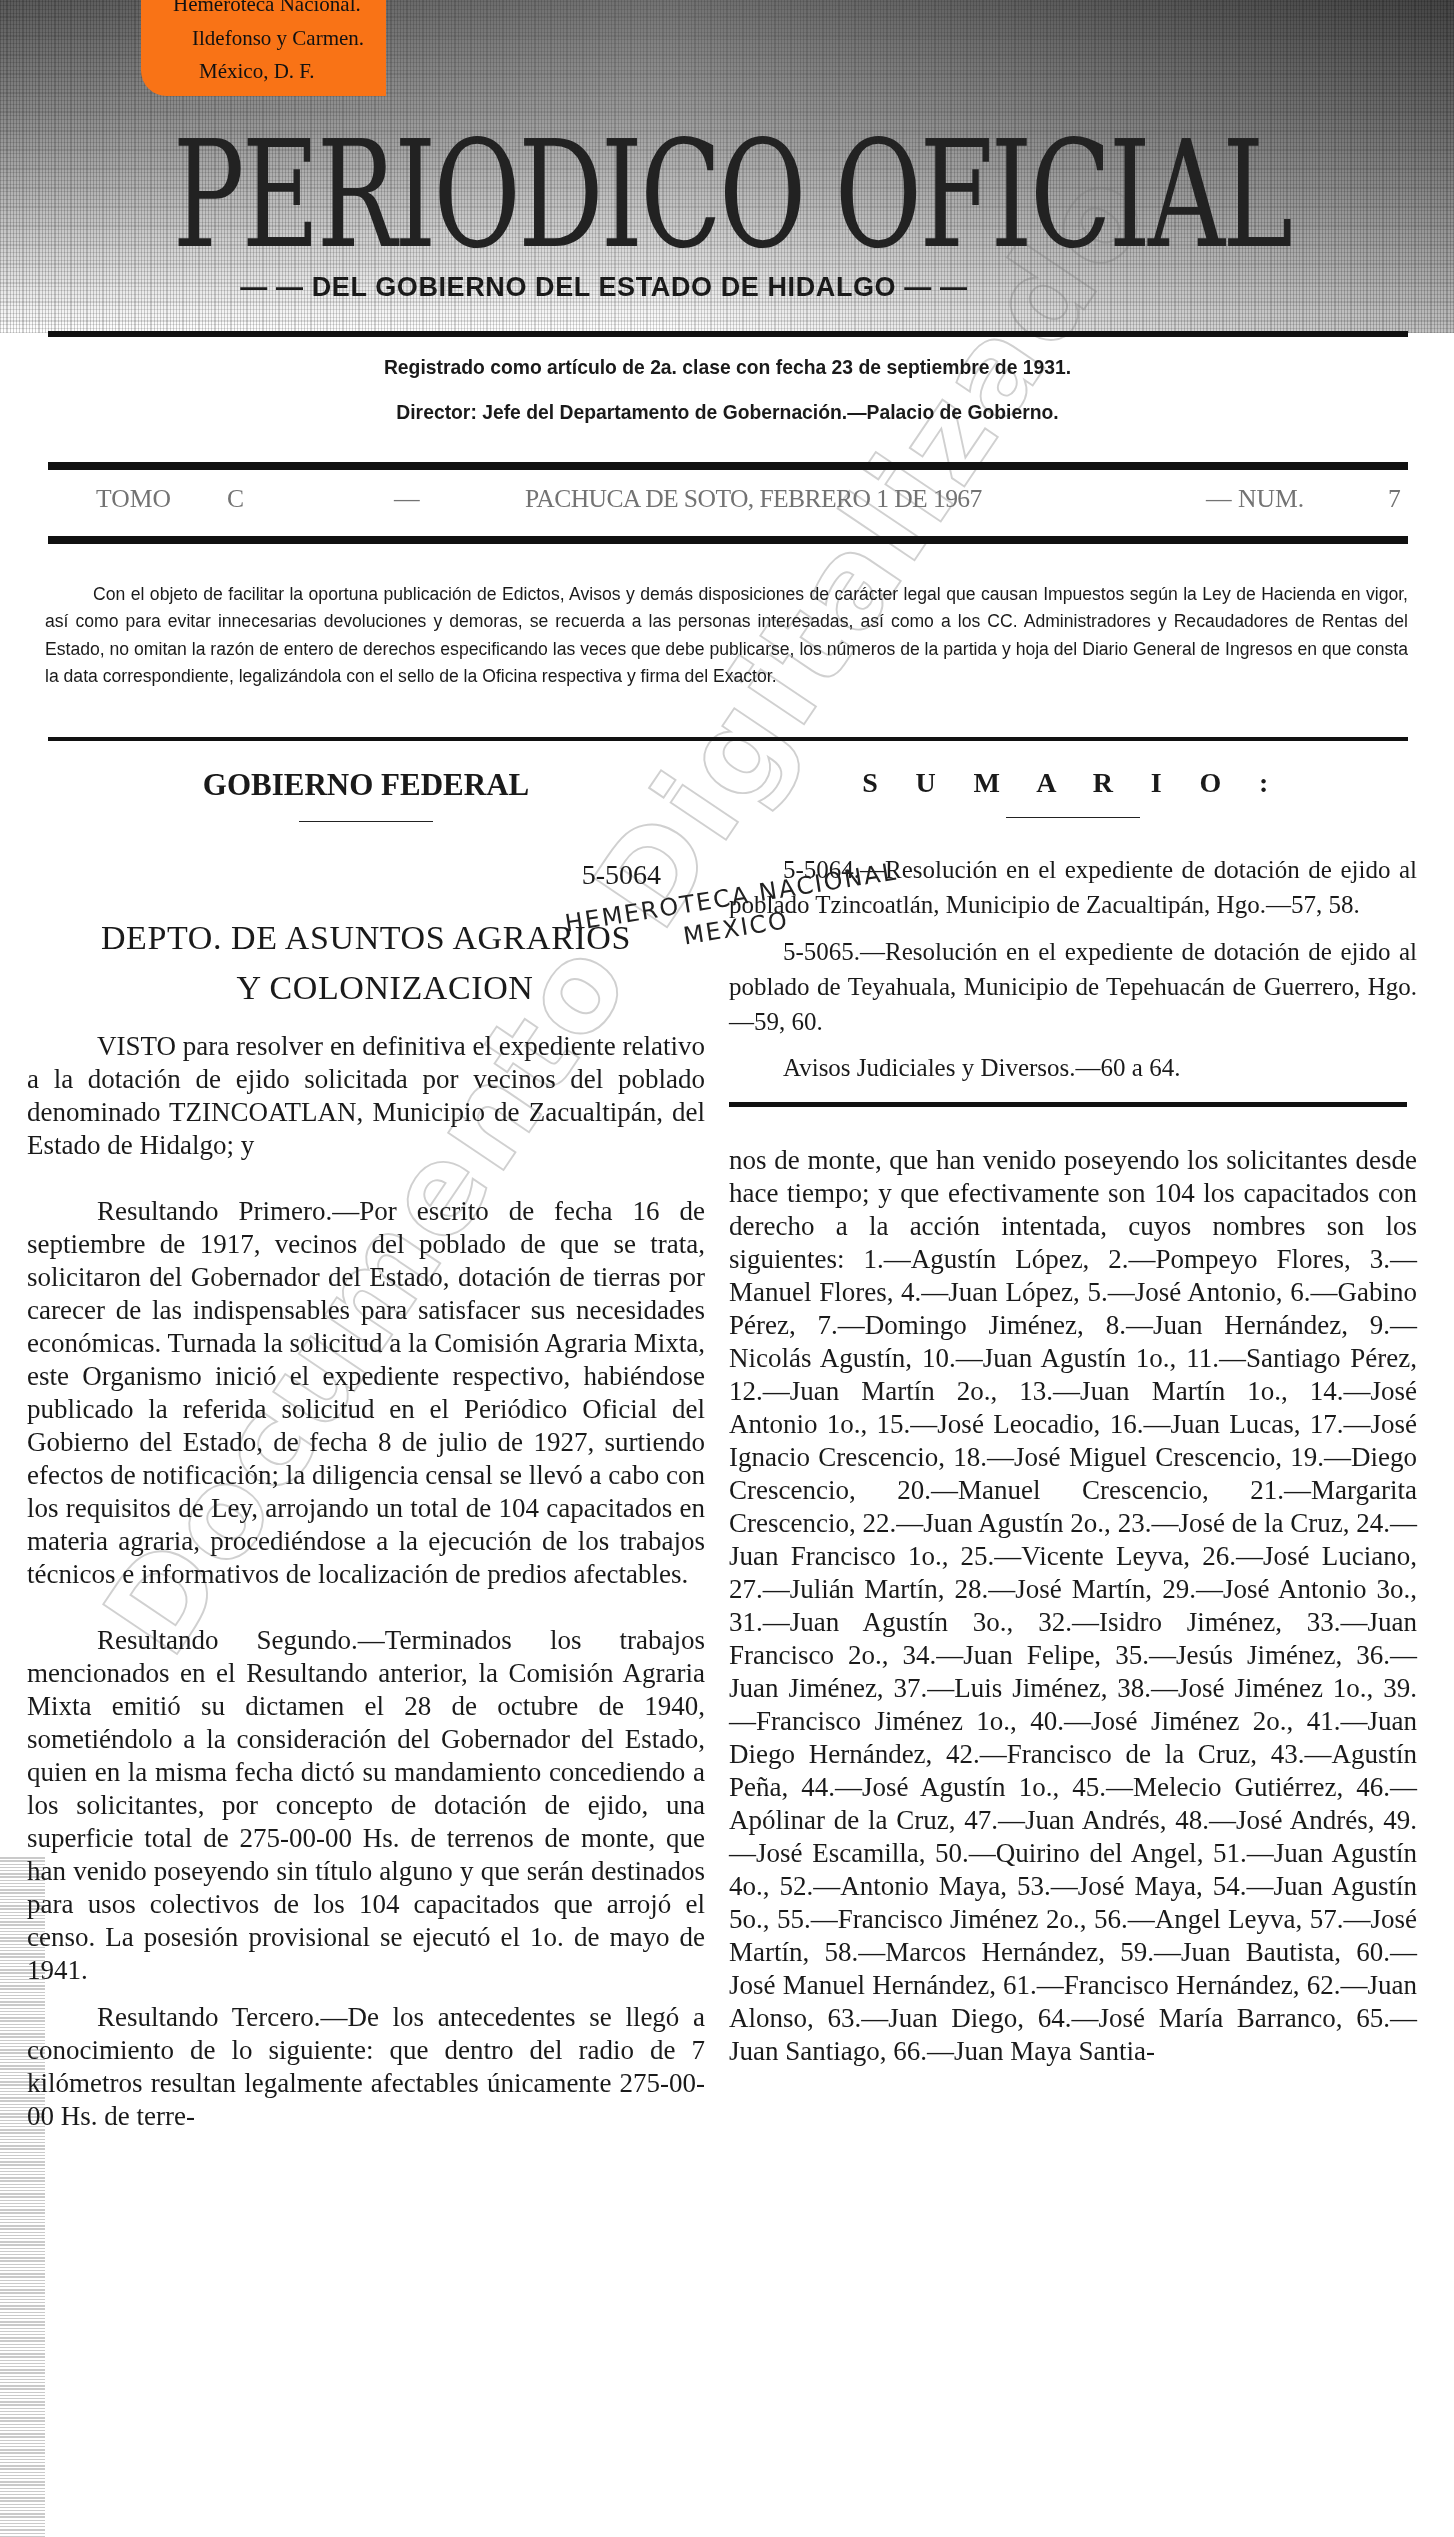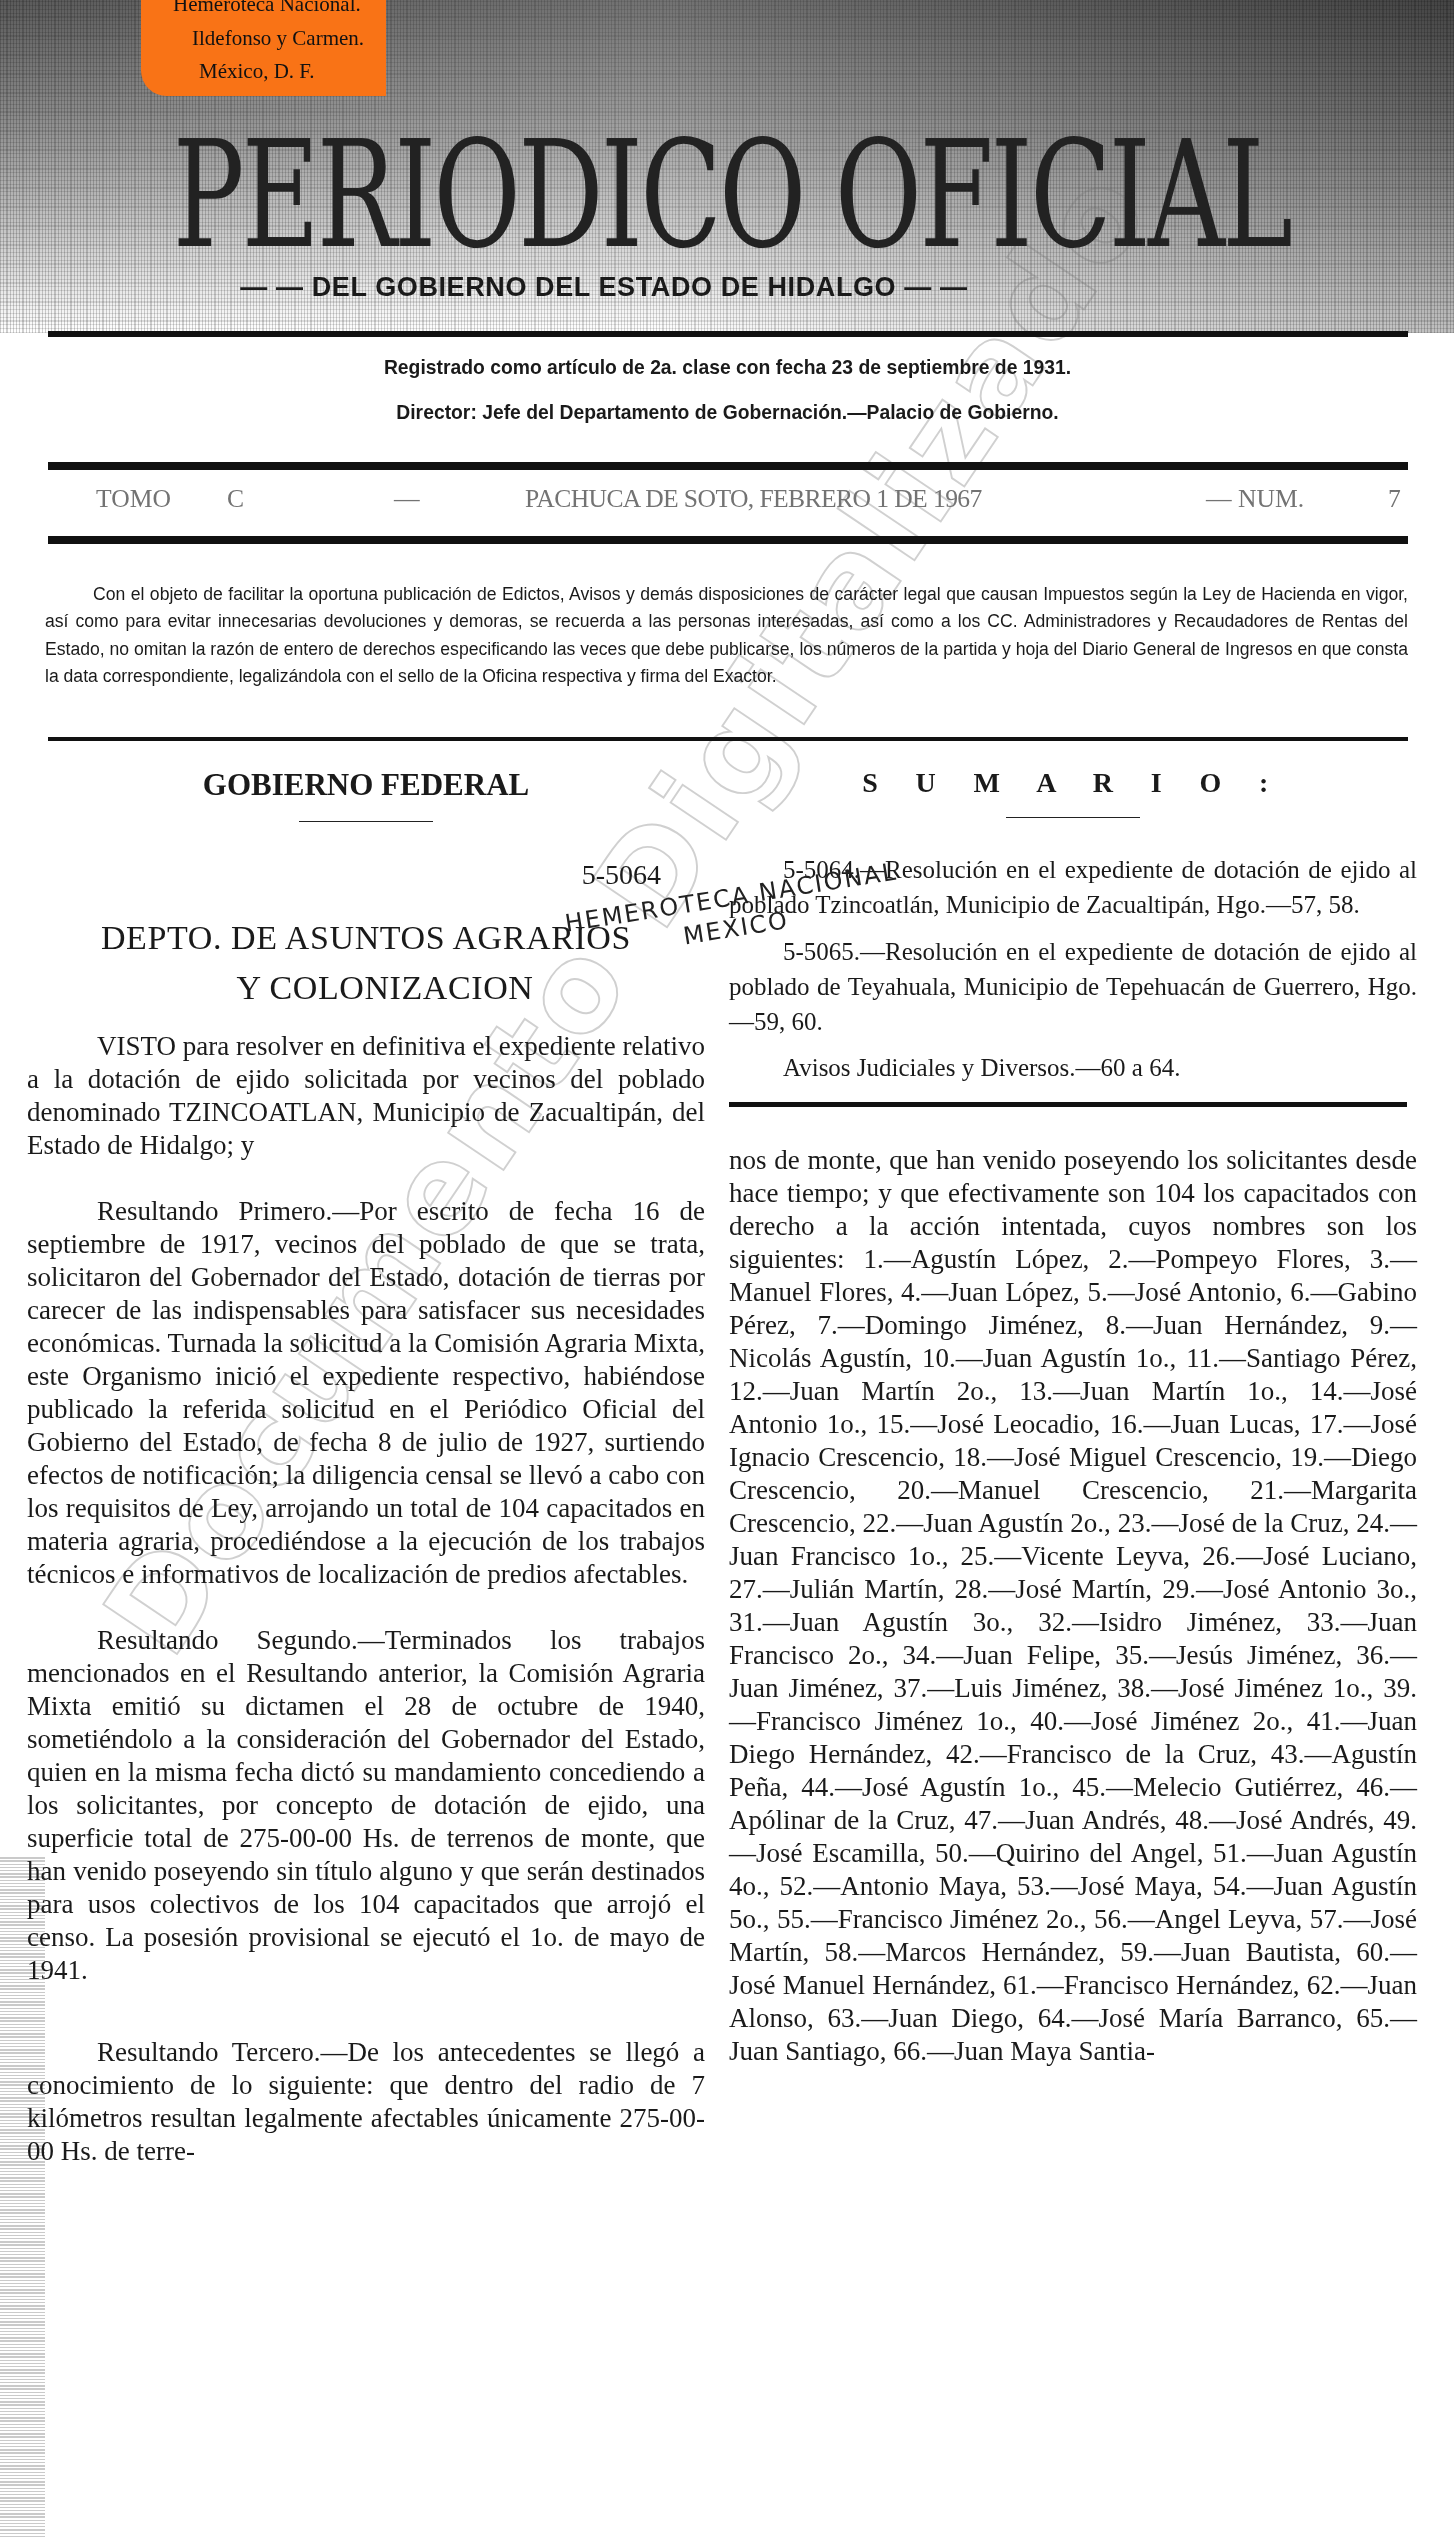--- a/index.html
+++ b/index.html
@@ -146,21 +146,21 @@
   <div class="section-title">GOBIERNO FEDERAL</div>
   <div class="short-rule"></div>
   <div class="ref-num">5-5064</div>
   <div class="depto">
     <div>DEPTO. DE ASUNTOS AGRARIOS</div>
     <div style="padding-left:38px;">Y COLONIZACION</div>
   </div>
   <p class="body-text indent" style="margin-top:16.6px;">VISTO para resolver en definitiva el expediente relativo a la dotación de ejido solicitada por vecinos del poblado denominado TZINCOATLAN, Municipio de Zacualtipán, del Estado de Hidalgo; y</p>
   <p class="body-text indent" style="margin-top:33px;">Resultando Primero.—Por escrito de fecha 16 de septiembre de 1917, vecinos del poblado de que se trata, solicitaron del Gobernador del Estado, dotación de tierras por carecer de las indispensables para satisfacer sus necesidades económicas. Turnada la solicitud a la Comisión Agraria Mixta, este Organismo inició el expediente respectivo, habiéndose publicado la referida solicitud en el Periódico Oficial del Gobierno del Estado, de fecha 8 de julio de 1927, surtiendo efectos de notificación; la diligencia censal se llevó a cabo con los requisitos de Ley, arrojando un total de 104 capacitados en materia agraria, procediéndose a la ejecución de los trabajos técnicos e informativos de localización de predios afectables.</p>
   <p class="body-text indent" style="margin-top:33px;">Resultando Segundo.—Terminados los trabajos mencionados en el Resultando anterior, la Comisión Agraria Mixta emitió su dictamen el 28 de octubre de 1940, sometiéndolo a la consideración del Gobernador del Estado, quien en la misma fecha dictó su mandamiento concediendo a los solicitantes, por concepto de dotación de ejido, una superficie total de 275-00-00 Hs. de terrenos de monte, que han venido poseyendo sin título alguno y que serán destinados para usos colectivos de los 104 capacitados que arrojó el censo. La posesión provisional se ejecutó el 1o. de mayo de 1941.</p>
-  <p class="body-text indent" style="margin-top:49px;font-family:Liberation Serif, serif;">Resultando Tercero.—De los antecedentes se llegó a conocimiento de lo siguiente: que dentro del radio de 7 kilómetros resultan legalmente afectables únicamente 275-00-00 Hs. de terre-</p>
+  <p class="body-text indent" style="margin-top:14px;font-family:Liberation Serif, serif;">Resultando Tercero.—De los antecedentes se llegó a conocimiento de lo siguiente: que dentro del radio de 7 kilómetros resultan legalmente afectables únicamente 275-00-00 Hs. de terre-</p>
 </div>
 
 <div class="col-right">
   <div class="section-title sumario-title">S U M A R I O :</div>
   <div class="short-rule"></div>
   <div style="margin-top:34px;">
     <p class="sumario-entry">5-5064.—Resolución en el expediente de dotación de ejido al poblado Tzincoatlán, Municipio de Zacualtipán, Hgo.—57, 58.</p>
     <p class="sumario-entry">5-5065.—Resolución en el expediente de dotación de ejido al poblado de Teyahuala, Municipio de Tepehuacán de Guerrero, Hgo.—59, 60.</p>
     <p class="sumario-entry">Avisos Judiciales y Diversos.—60 a 64.</p>
   </div>

